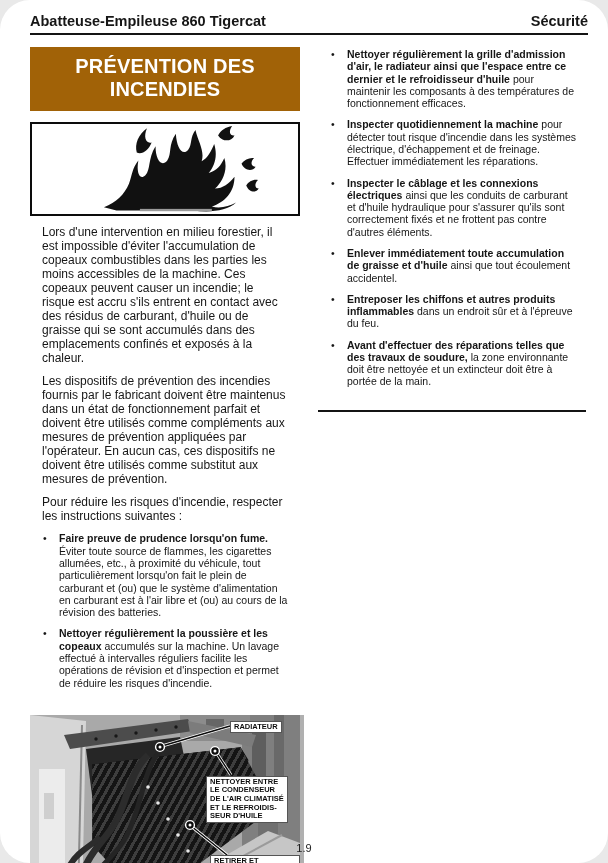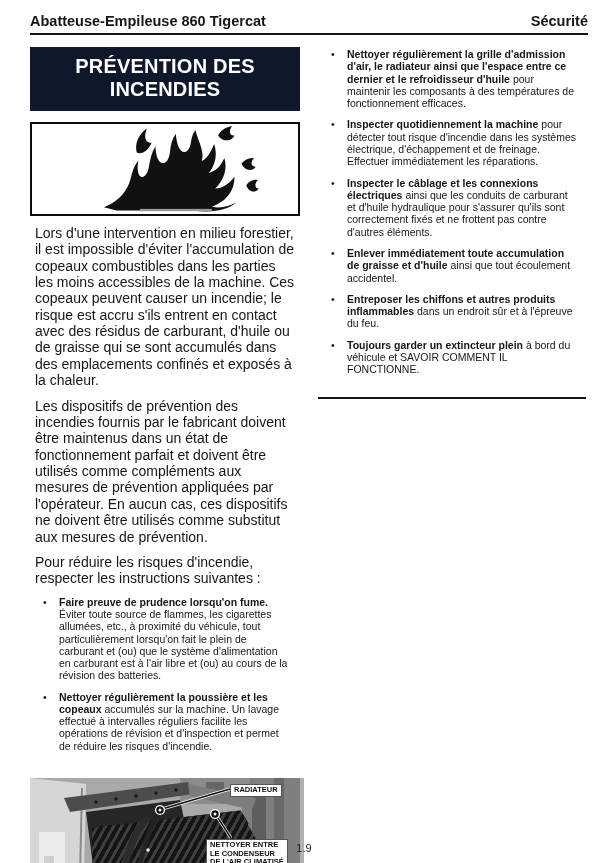--- a/index.html
+++ b/index.html
@@ -1,42 +1,42 @@
 <!DOCTYPE html>
 <html><head>
 <meta charset="utf-8">
 <style>
   * { box-sizing: border-box; }
   html,body { margin:0; padding:0; background:#e9e9e9; }
   .page {
     width:608px; height:863px; position:relative; overflow:hidden;
     background:#ffffff; margin:0 auto;
-    font-family:"Liberation Sans", sans-serif; color:#161616;
+    font-family:"Liberation Sans", sans-serif; color:#161616;border-radius:30px;
   }
   .content { padding:13px 20px 0 30px; }
 
   
   .hdr { display:flex; justify-content:space-between; align-items:flex-end;
          font-weight:bold; font-size:14.5px; padding-bottom:4px;
          border-bottom:2.5px solid #141414; }
 
   
   .cols { display:flex; gap:18px; margin-top:12px; }
   .col-left  { width:270px; flex:0 0 270px; }
   .col-right { width:268px; flex:0 0 268px; }
 
   
-  .warn-title { background:#0f172a; color:#fff; text-align:center;
+  .warn-title { background:#a16207; color:#fff; text-align:center;
     font-weight:bold; font-size:20px; line-height:1.17; padding:8px 2px 9px;
     letter-spacing:.2px; }
   .flame-box { border:2px solid #0c0c0c; height:94px; margin-top:11px;
     display:flex; align-items:center; justify-content:center; background:#fff; }
   .flame-box svg { margin-left:28px; }
 
-  .para { font-size:14px; line-height:1.17; margin:9px 5px 0; }
+  .para { font-size:12px; line-height:1.17; margin:9px 12px 0; }
 
   .blist { margin:4px 8px 0; }
   .bullet { position:relative; padding-left:21px; margin-top:9px;
     font-size:10.5px; line-height:1.17; }
   .bullet::before { content:"\2022"; position:absolute; left:5px; top:0;
     font-size:10.5px; }
   .bullet .b { font-weight:bold; }
   .col-right .bullet:first-child { margin-top:1px; }
   .end-rule { border:none; border-top:2px solid #141414; margin:22px 0 0; }
 
@@ -213,22 +213,22 @@
           </div>
           <div class="bullet">
             <span class="b">Enlever immédiatement toute accumulation de graisse et d'huile</span>
             <span>ainsi que tout écoulement accidentel.</span>
           </div>
           <div class="bullet">
             <span class="b">Entreposer les chiffons et autres produits inflammables</span>
             <span>dans un endroit sûr et à l'épreuve du feu.</span>
           </div>
           <div class="bullet">
-            <span class="b">Toujours garder un extincteur plein</span>
-            <span>à bord du véhicule et SAVOIR COMMENT IL FONCTIONNE.</span>
+            <span class="b">Avant d'effectuer des réparations telles que des travaux de soudure,</span>
+            <span>la zone environnante doit être nettoyée et un extincteur doit être à portée de la main.</span>
           </div>
         </div>
         <hr class="end-rule">
       </div>
     </div>
   </div>
 
   <div class="footer">1.9</div>
 </div>
 

